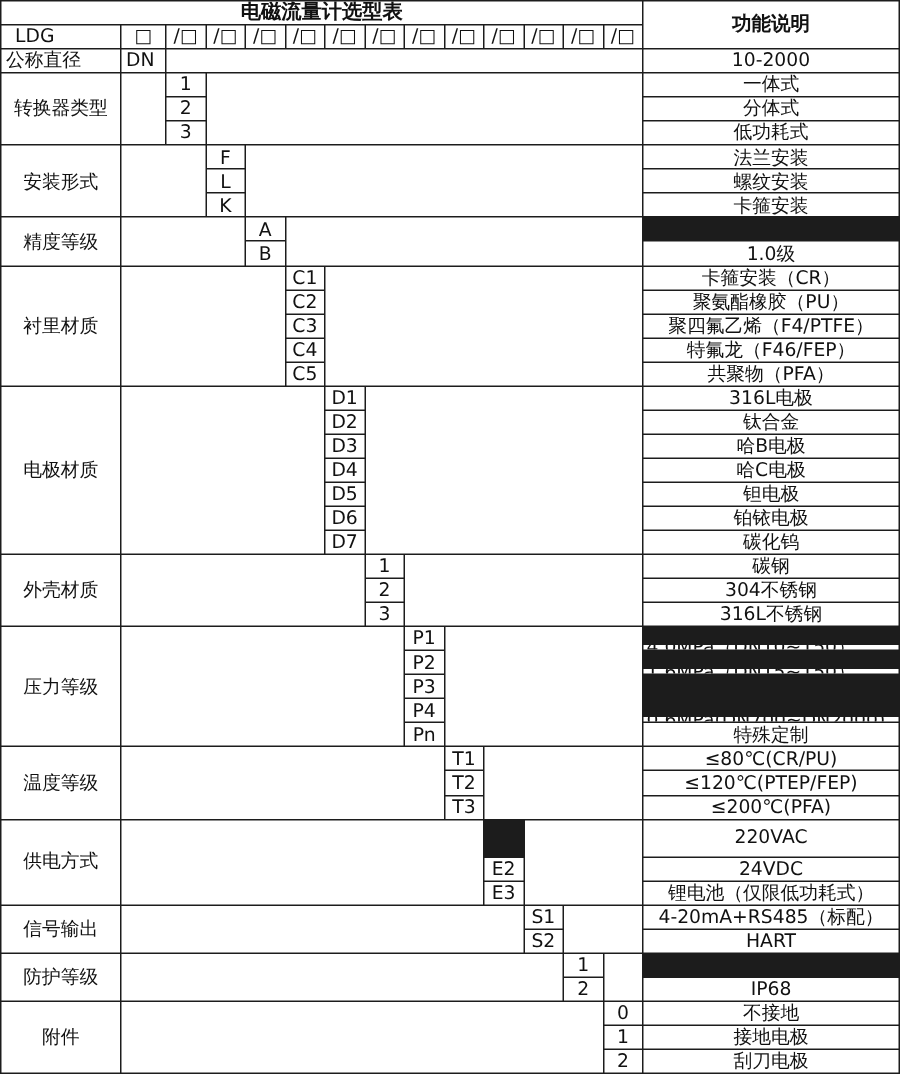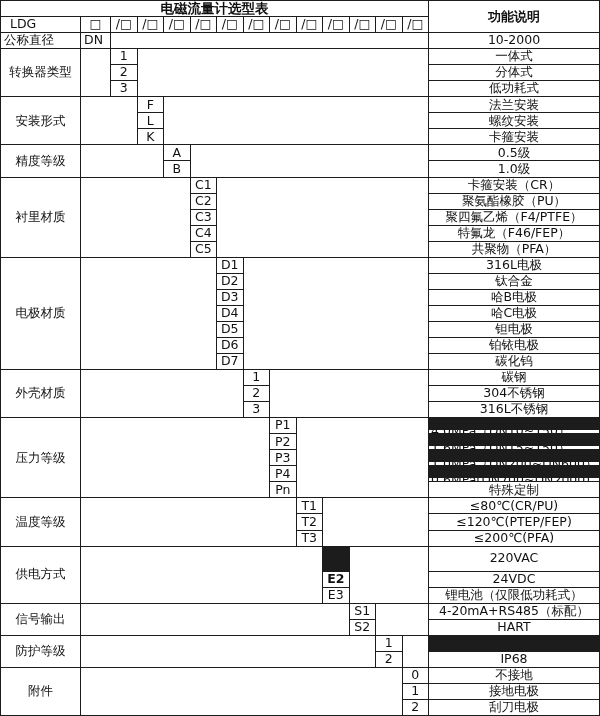--- a/index.html
+++ b/index.html
@@ -70,21 +70,20 @@
     <div class="cell" style="grid-area: 7 / 4 / 8 / 5;">F</div>
     <div class="cell" style="grid-area: 7 / 15 / 8 / 16;">法兰安装</div>
     <div class="cell" style="grid-area: 8 / 4 / 9 / 5;">L</div>
     <div class="cell" style="grid-area: 8 / 15 / 9 / 16;">螺纹安装</div>
     <div class="cell" style="grid-area: 9 / 4 / 10 / 5;">K</div>
     <div class="cell" style="grid-area: 9 / 15 / 10 / 16;">卡箍安装</div>
     <div class="cell" style="grid-area: 10 / 1 / 12 / 2;">精度等级</div>
     <div class="cell" style="grid-area: 10 / 2 / 12 / 5;"></div>
     <div class="cell" style="grid-area: 10 / 6 / 12 / 15;"></div>
     <div class="cell" style="grid-area: 10 / 5 / 11 / 6;">A</div>
-    <div class="cell" style="grid-area: 10 / 15 / 11 / 16;">0.5级</div>
     <div class="cell" style="grid-area: 11 / 5 / 12 / 6;">B</div>
     <div class="cell" style="grid-area: 11 / 15 / 12 / 16;">1.0级</div>
     <div class="cell" style="grid-area: 12 / 1 / 17 / 2;">衬里材质</div>
     <div class="cell" style="grid-area: 12 / 2 / 17 / 6;"></div>
     <div class="cell" style="grid-area: 12 / 7 / 17 / 15;"></div>
     <div class="cell" style="grid-area: 12 / 6 / 13 / 7;">C1</div>
     <div class="cell" style="grid-area: 12 / 15 / 13 / 16;">卡箍安装（CR）</div>
     <div class="cell" style="grid-area: 13 / 6 / 14 / 7;">C2</div>
     <div class="cell" style="grid-area: 13 / 15 / 14 / 16;">聚氨酯橡胶（PU）</div>
     <div class="cell" style="grid-area: 14 / 6 / 15 / 7;">C3</div>
@@ -120,40 +119,39 @@
     <div class="cell" style="grid-area: 26 / 8 / 27 / 9;">3</div>
     <div class="cell" style="grid-area: 26 / 15 / 27 / 16;">316L不锈钢</div>
     <div class="cell" style="grid-area: 27 / 1 / 32 / 2;">压力等级</div>
     <div class="cell" style="grid-area: 27 / 2 / 32 / 9;"></div>
     <div class="cell" style="grid-area: 27 / 10 / 32 / 15;"></div>
     <div class="cell" style="grid-area: 27 / 9 / 28 / 10;">P1</div>
     <div class="cell desc-left" style="grid-area: 27 / 15 / 28 / 16;">4.0MPa（DN10~150）</div>
     <div class="cell" style="grid-area: 28 / 9 / 29 / 10;">P2</div>
     <div class="cell desc-left" style="grid-area: 28 / 15 / 29 / 16;">1.6MPa（DN15~150）</div>
     <div class="cell" style="grid-area: 29 / 9 / 30 / 10;">P3</div>
-    <div class="cell desc-left" style="grid-area: 29 / 15 / 30 / 16;">1.0MPa（DN200~DN600）</div>
     <div class="cell" style="grid-area: 30 / 9 / 31 / 10;">P4</div>
     <div class="cell desc-left" style="grid-area: 30 / 15 / 31 / 16;">0.6MPa(DN700~DN2000)</div>
     <div class="cell" style="grid-area: 31 / 9 / 32 / 10;">Pn</div>
     <div class="cell" style="grid-area: 31 / 15 / 32 / 16;">特殊定制</div>
     <div class="cell" style="grid-area: 32 / 1 / 35 / 2;">温度等级</div>
     <div class="cell" style="grid-area: 32 / 2 / 35 / 10;"></div>
     <div class="cell" style="grid-area: 32 / 11 / 35 / 15;"></div>
     <div class="cell" style="grid-area: 32 / 10 / 33 / 11;">T1</div>
     <div class="cell" style="grid-area: 32 / 15 / 33 / 16;">≤80℃(CR/PU)</div>
     <div class="cell" style="grid-area: 33 / 10 / 34 / 11;">T2</div>
     <div class="cell" style="grid-area: 33 / 15 / 34 / 16;">≤120℃(PTEP/FEP)</div>
     <div class="cell" style="grid-area: 34 / 10 / 35 / 11;">T3</div>
     <div class="cell" style="grid-area: 34 / 15 / 35 / 16;">≤200℃(PFA)</div>
     <div class="cell" style="grid-area: 35 / 1 / 38 / 2;">供电方式</div>
     <div class="cell" style="grid-area: 35 / 2 / 38 / 11;"></div>
     <div class="cell" style="grid-area: 35 / 12 / 38 / 15;"></div>
     <div class="cell" style="grid-area: 35 / 11 / 36 / 12; margin-top: 24px;">E1</div>
     <div class="cell" style="grid-area: 35 / 15 / 36 / 16;">220VAC</div>
-    <div class="cell" style="grid-area: 36 / 11 / 37 / 12; font-weight: bold;">E2</div>
+    <div class="cell" style="grid-area: 36 / 11 / 37 / 12;">E2</div>
     <div class="cell" style="grid-area: 36 / 15 / 37 / 16;">24VDC</div>
     <div class="cell" style="grid-area: 37 / 11 / 38 / 12;">E3</div>
     <div class="cell" style="grid-area: 37 / 15 / 38 / 16;">锂电池（仅限低功耗式）</div>
     <div class="cell" style="grid-area: 38 / 1 / 40 / 2;">信号输出</div>
     <div class="cell" style="grid-area: 38 / 2 / 40 / 12;"></div>
     <div class="cell" style="grid-area: 38 / 13 / 40 / 15;"></div>
     <div class="cell" style="grid-area: 38 / 12 / 39 / 13;">S1</div>
     <div class="cell" style="grid-area: 38 / 15 / 39 / 16;">4-20mA+RS485（标配）</div>
     <div class="cell" style="grid-area: 39 / 12 / 40 / 13;">S2</div>
     <div class="cell" style="grid-area: 39 / 15 / 40 / 16;">HART</div>

